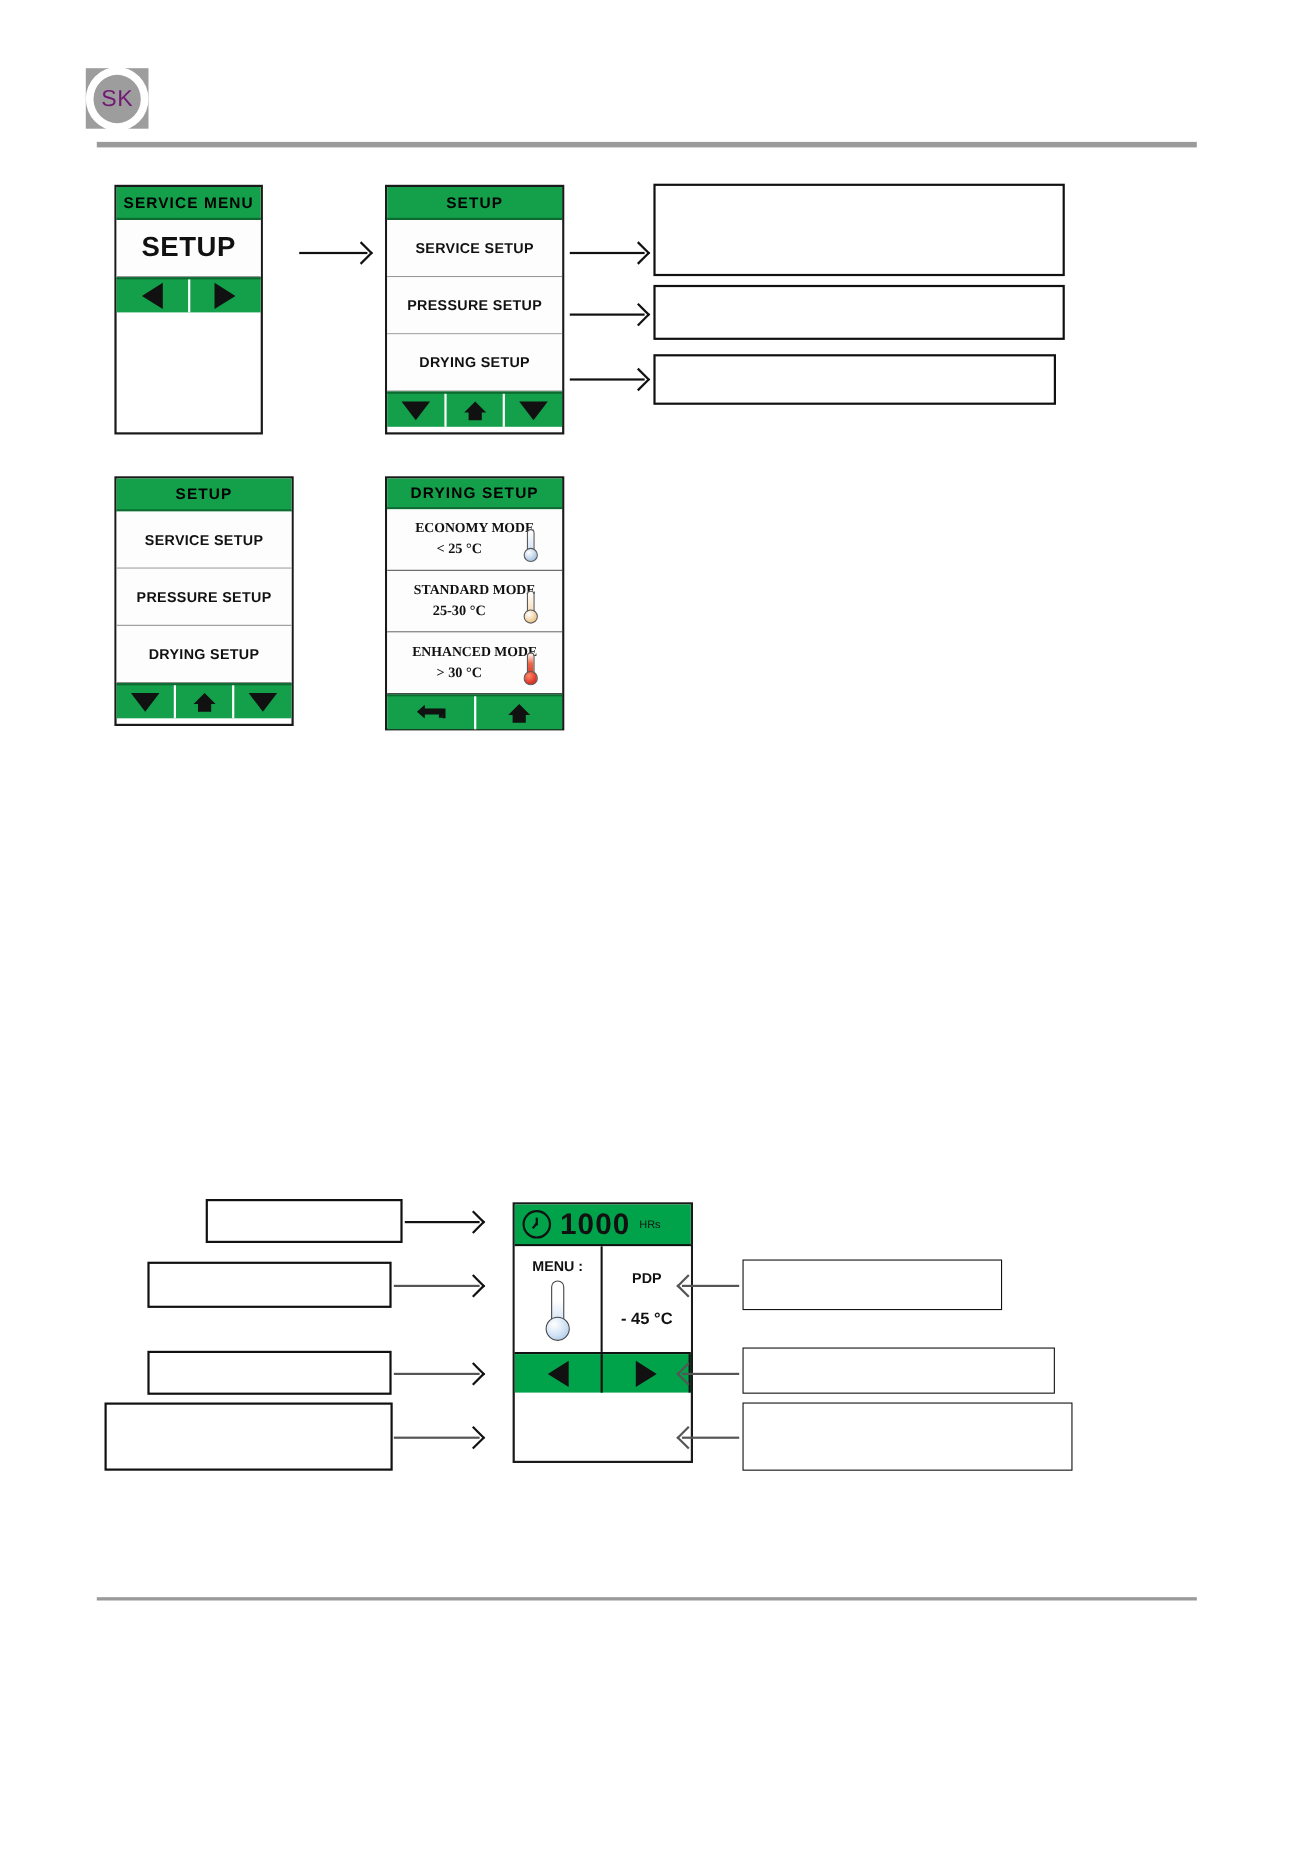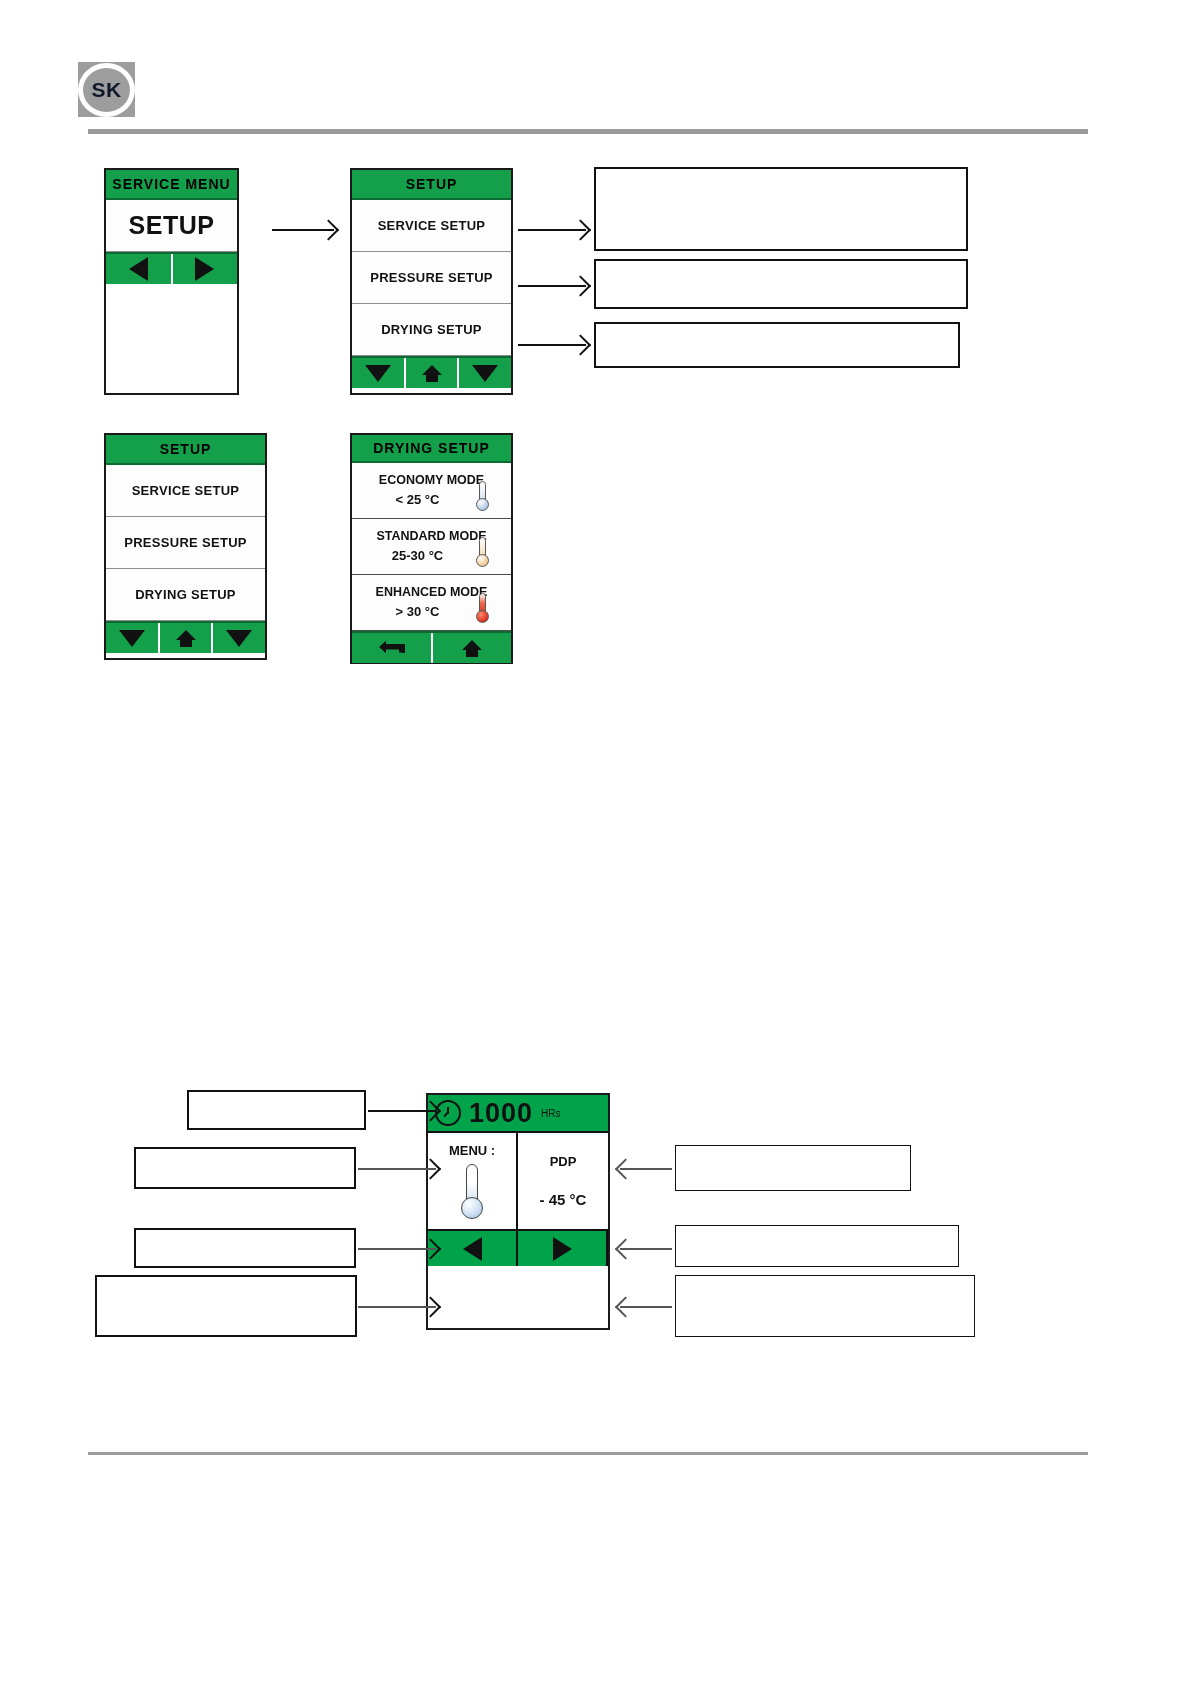--- a/index.html
+++ b/index.html
@@ -11,23 +11,23 @@
   }
   .page{position:absolute;inset:0;}
 
   
   .logo{
     position:absolute;left:78px;top:62px;width:57px;height:55px;
     background:#9d9d9d;
     display:flex;align-items:center;justify-content:center;
   }
   .logo .oval{
-    width:48px;height:44px;border:5px solid #ffffff;border-radius:50%;
+    width:48px;height:44px;border:7px solid #ffffff;border-radius:50%;
     display:flex;align-items:center;justify-content:center;
-    color:#0f172a;font-weight:bold;font-size:21px;letter-spacing:.5px;
+    color:#701a75;font-weight:normal;font-size:21px;letter-spacing:.5px;
     font-family:"Liberation Sans", sans-serif;
   }
   .rule-top{
     position:absolute;left:88px;top:129px;width:1000px;height:5px;background:#9a9a9a;
   }
   .rule-bottom{
     position:absolute;left:88px;top:1452px;width:1000px;height:3px;background:#9a9a9a;
   }
 
   
@@ -88,21 +88,21 @@
   #panel-setup-bottom .panel-header{height:30px;line-height:28px;font-size:14px;}
   #panel-setup-bottom .row{height:52px;font-size:13px;font-weight:bold;letter-spacing:.3px;}
   #panel-setup-bottom .panel-footer{height:32px;}
 
   
   #panel-drying-setup{left:350px;top:433px;width:163px;height:231px;}
   #panel-drying-setup .panel-header{height:28px;line-height:26px;font-size:14px;}
   #panel-drying-setup .mode-row{
     box-sizing:border-box;height:56px;border-bottom:1px solid #4a4a4a;
     display:flex;flex-direction:column;align-items:center;justify-content:center;
-    background:#fdfdfd;position:relative;
+    background:#fdfdfd;position:relative;font-family:Liberation Serif, serif;
   }
   #panel-drying-setup .mode-title{font-size:12.5px;font-weight:bold;color:#111;line-height:1.1;}
   #panel-drying-setup .mode-val{font-size:13px;font-weight:bold;color:#111;margin-top:4px;
     position:relative;left:-14px;}
   #panel-drying-setup .panel-footer{height:32px;}
 
   .thermo{
     position:absolute;right:22px;top:18px;width:13px;height:33px;
   }
   .thermo .stem{
@@ -114,21 +114,21 @@
     border:1.3px solid #5a5a5a;box-sizing:border-box;
   }
   .thermo.cold .stem{background:linear-gradient(to bottom,#ffffff,#cfe0f3);}
   .thermo.cold .bulb{background:radial-gradient(circle at 35% 30%,#ffffff 0%,#b9cfe8 60%,#8fb2d8 100%);}
   .thermo.warm .stem{background:linear-gradient(to bottom,#ffffff,#f4d9ae);}
   .thermo.warm .bulb{background:radial-gradient(circle at 35% 30%,#ffffff 0%,#f0cf9c 60%,#dcae6a 100%);}
   .thermo.hot .stem{background:linear-gradient(to bottom,#ffffff 0%,#ef6a4a 45%,#d8342a 100%);}
   .thermo.hot .bulb{background:radial-gradient(circle at 35% 30%,#ff8a6a 0%,#df3b2c 60%,#b51f16 100%);}
 
   
-  #panel-main-screen{left:426px;top:1093px;width:184px;height:237px;}
+  #panel-main-screen{left:466px;top:1093px;width:164px;height:237px;}
   #panel-main-screen .scr-header{
     background:#00a24a;height:38px;display:flex;align-items:center;
     box-sizing:border-box;border-bottom:2px solid #111;padding-left:7px;gap:8px;
   }
   #panel-main-screen .hrs-num{font-size:27px;font-weight:bold;color:#111;letter-spacing:1px;}
   #panel-main-screen .hrs-unit{font-size:10px;font-weight:normal;color:#111;}
   .clock{
     width:26px;height:26px;border:2.5px solid #111;border-radius:50%;position:relative;
     box-sizing:border-box;flex:0 0 auto;
   }

